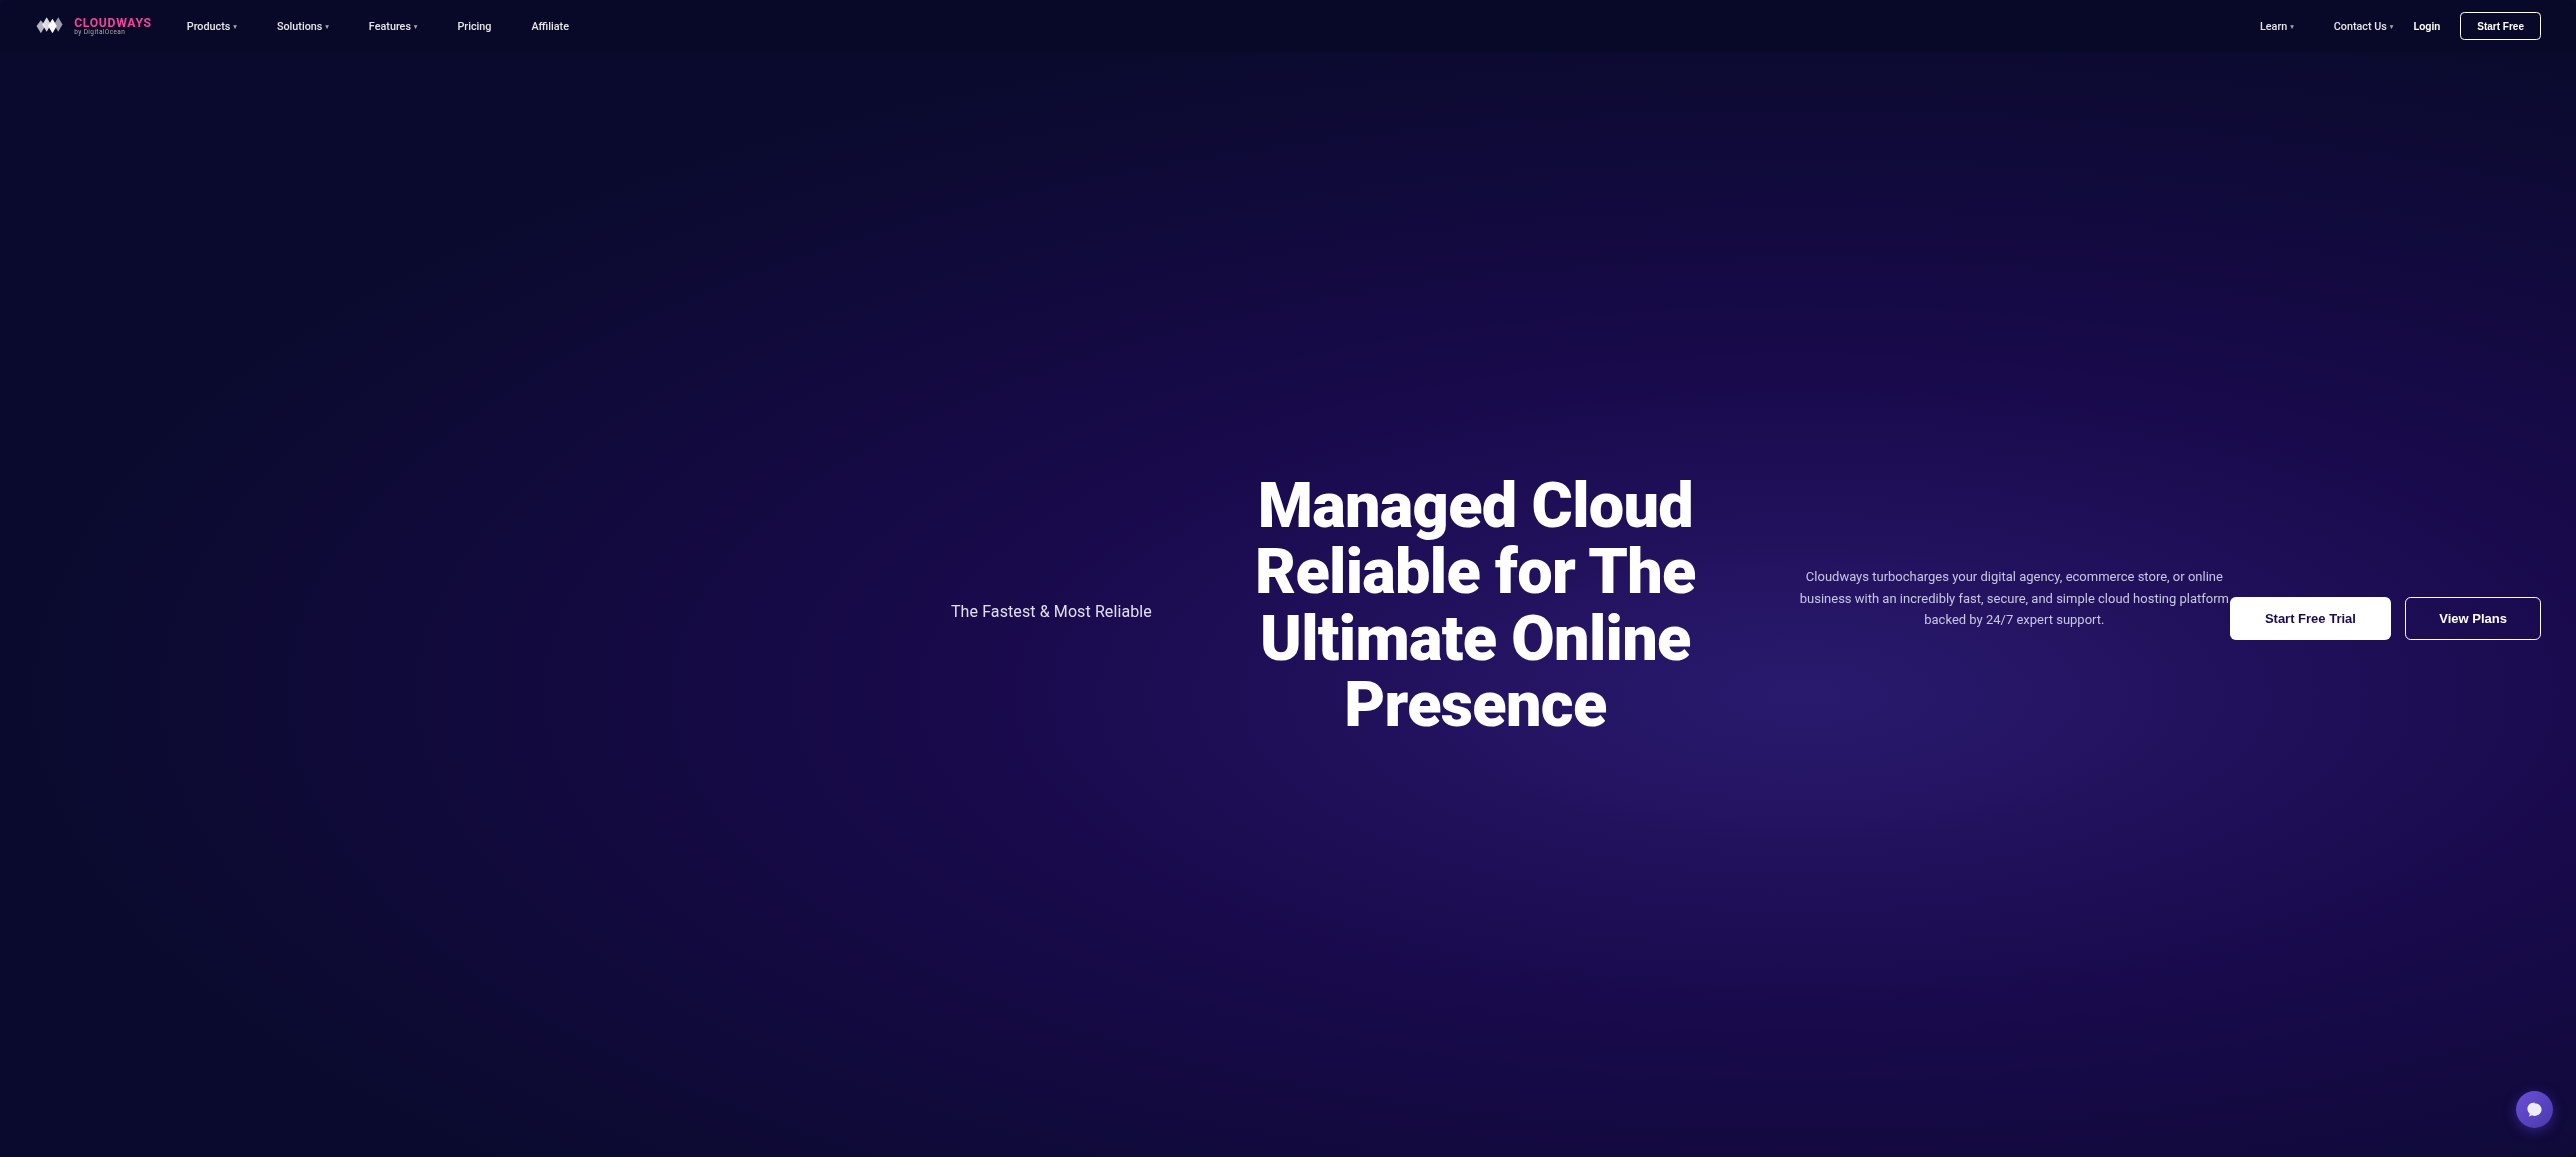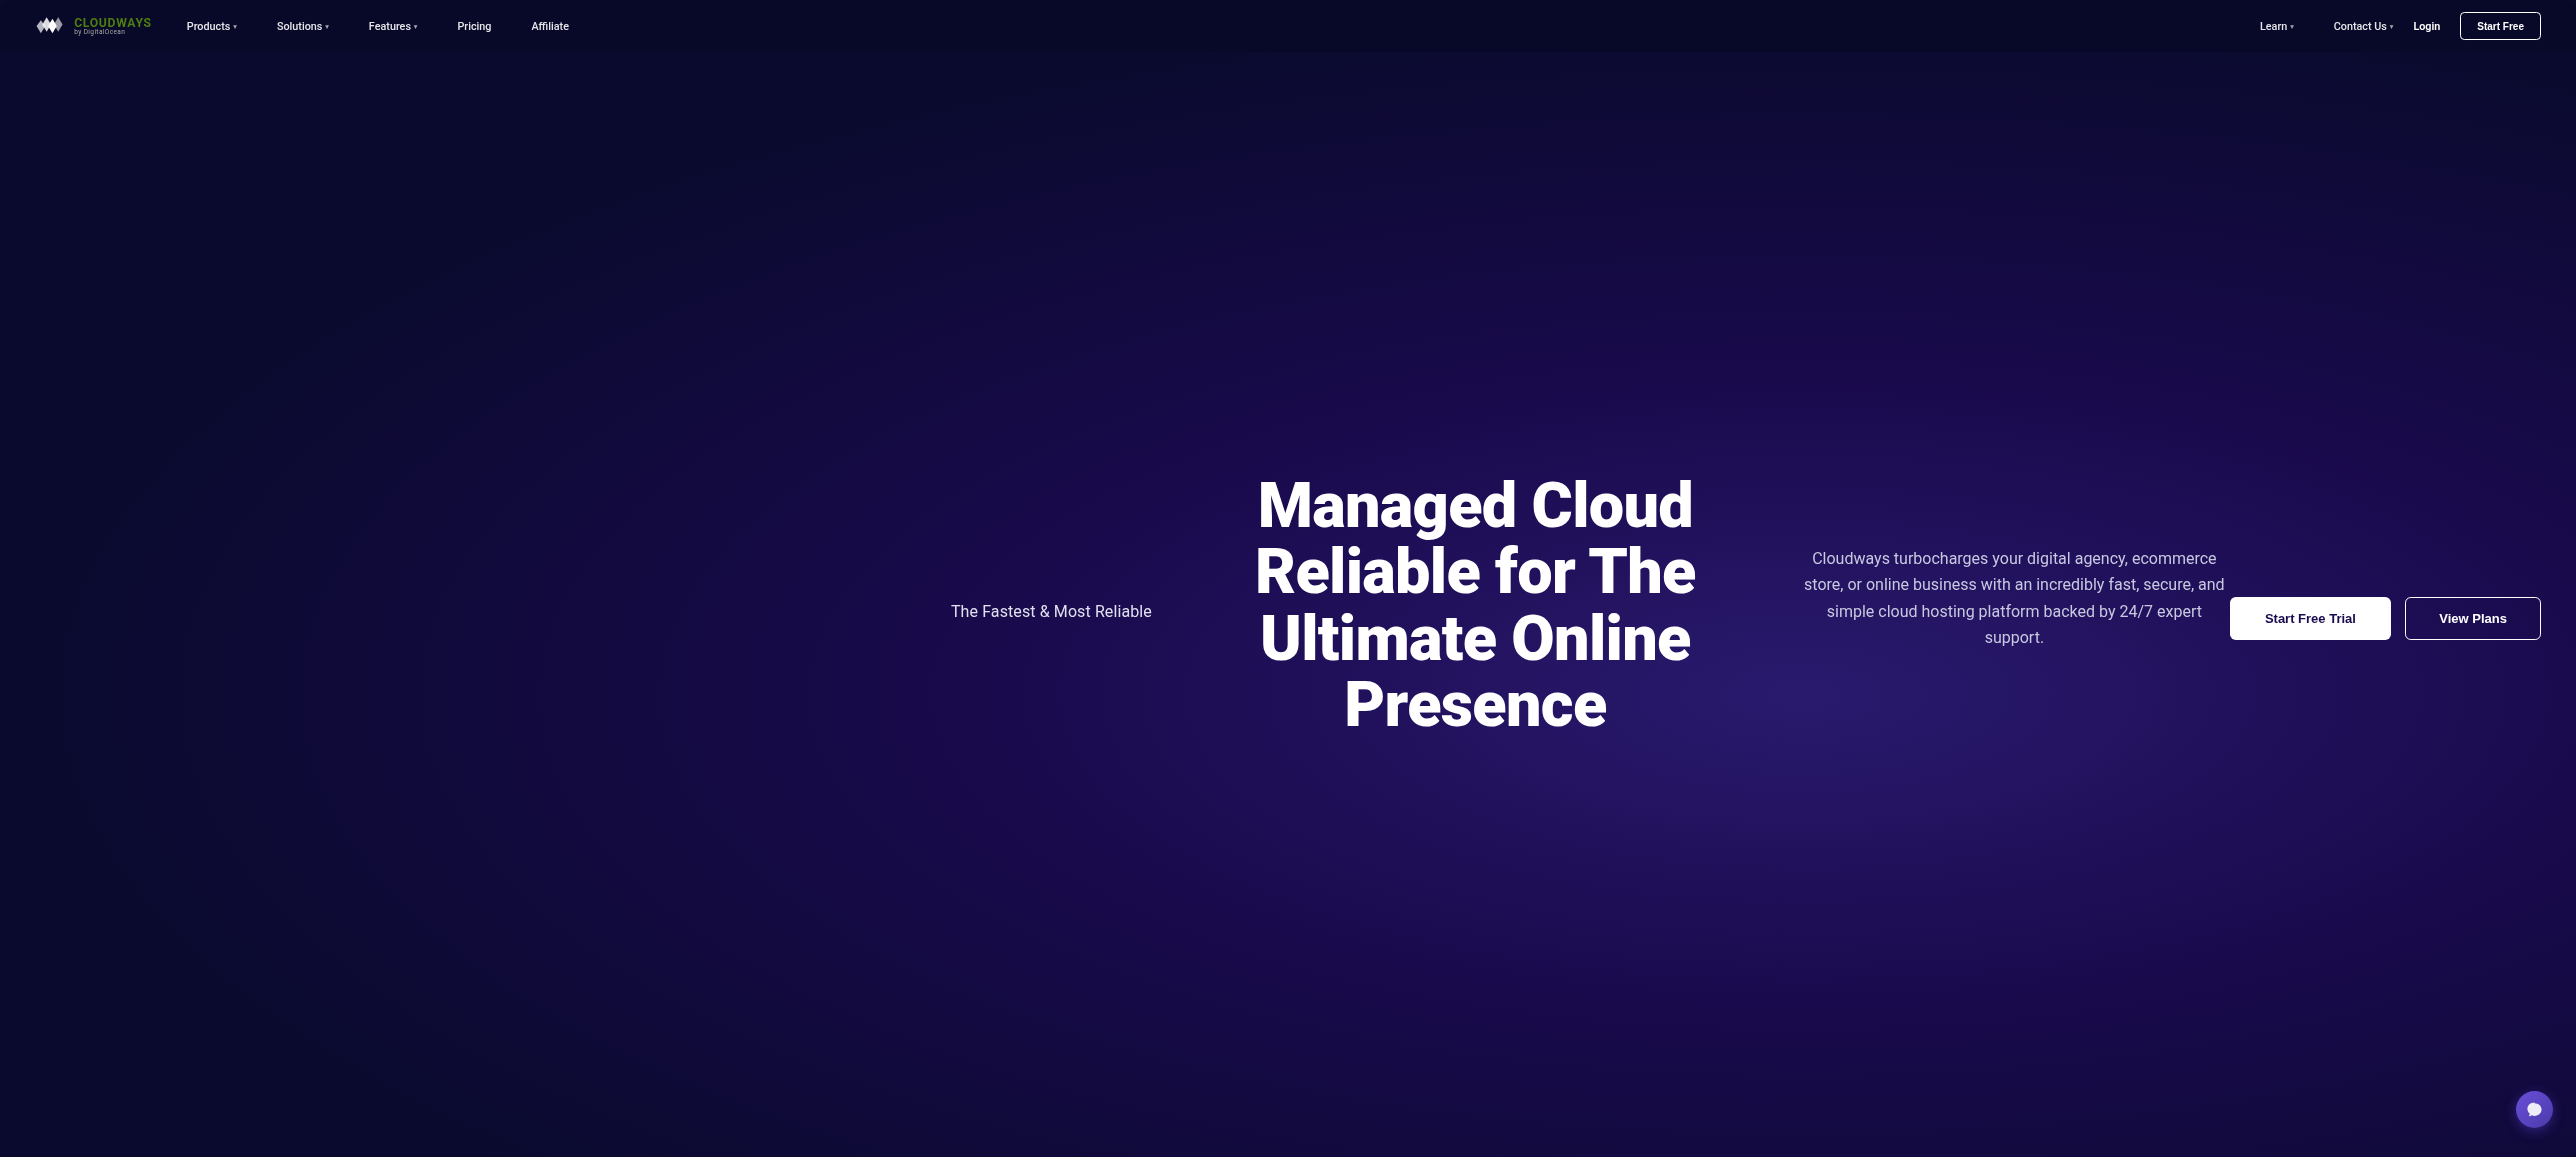--- a/index.html
+++ b/index.html
@@ -54,21 +54,21 @@
 
     .logo-text-area {
       display: flex;
       flex-direction: column;
       line-height: 1;
     }
 
     .logo-brand {
       font-size: 12.2px;
       font-weight: 700;
-      color: #4d7c0f;
+      color: #ec4899;
       letter-spacing: 0.7px;
     }
 
     .logo-sub {
       font-size: 6.5px;
       color: #aaa;
       letter-spacing: 0.4px;
     }
 
     .nav-links {
@@ -166,21 +166,21 @@
       font-size: 63px;
       font-weight: 900;
       color: #fff;
       line-height: 1.05;
       margin-bottom: 26px;
       max-width: 647px;
       letter-spacing: -0.7px;
     }
 
     .hero-description {
-      font-size: 16px;
+      font-size: 13px;
       color: #c8c8e0;
       max-width: 431px;
       line-height: 1.65;
       margin-bottom: 40px;
       font-weight: 400;
     }
 
     .hero-buttons {
       display: flex;
       align-items: center;

